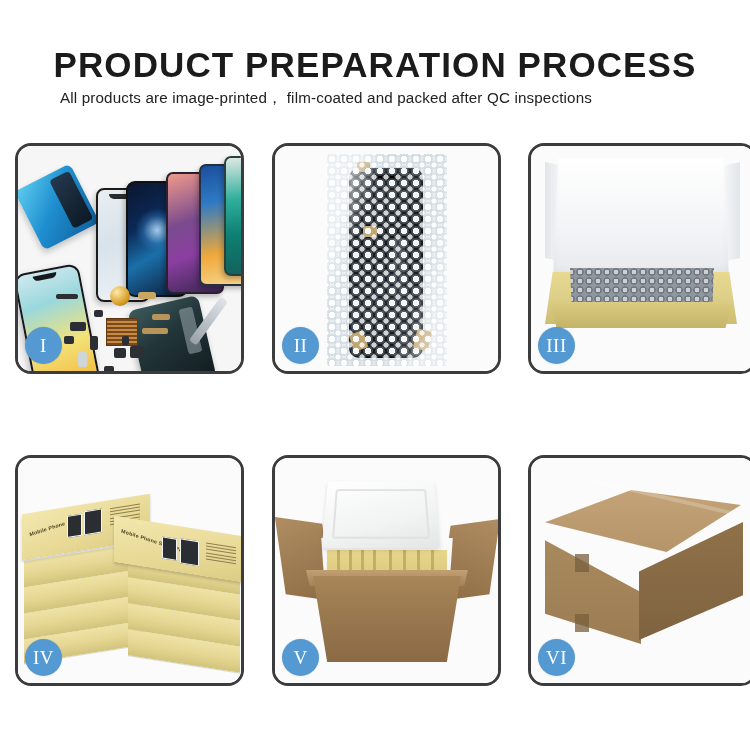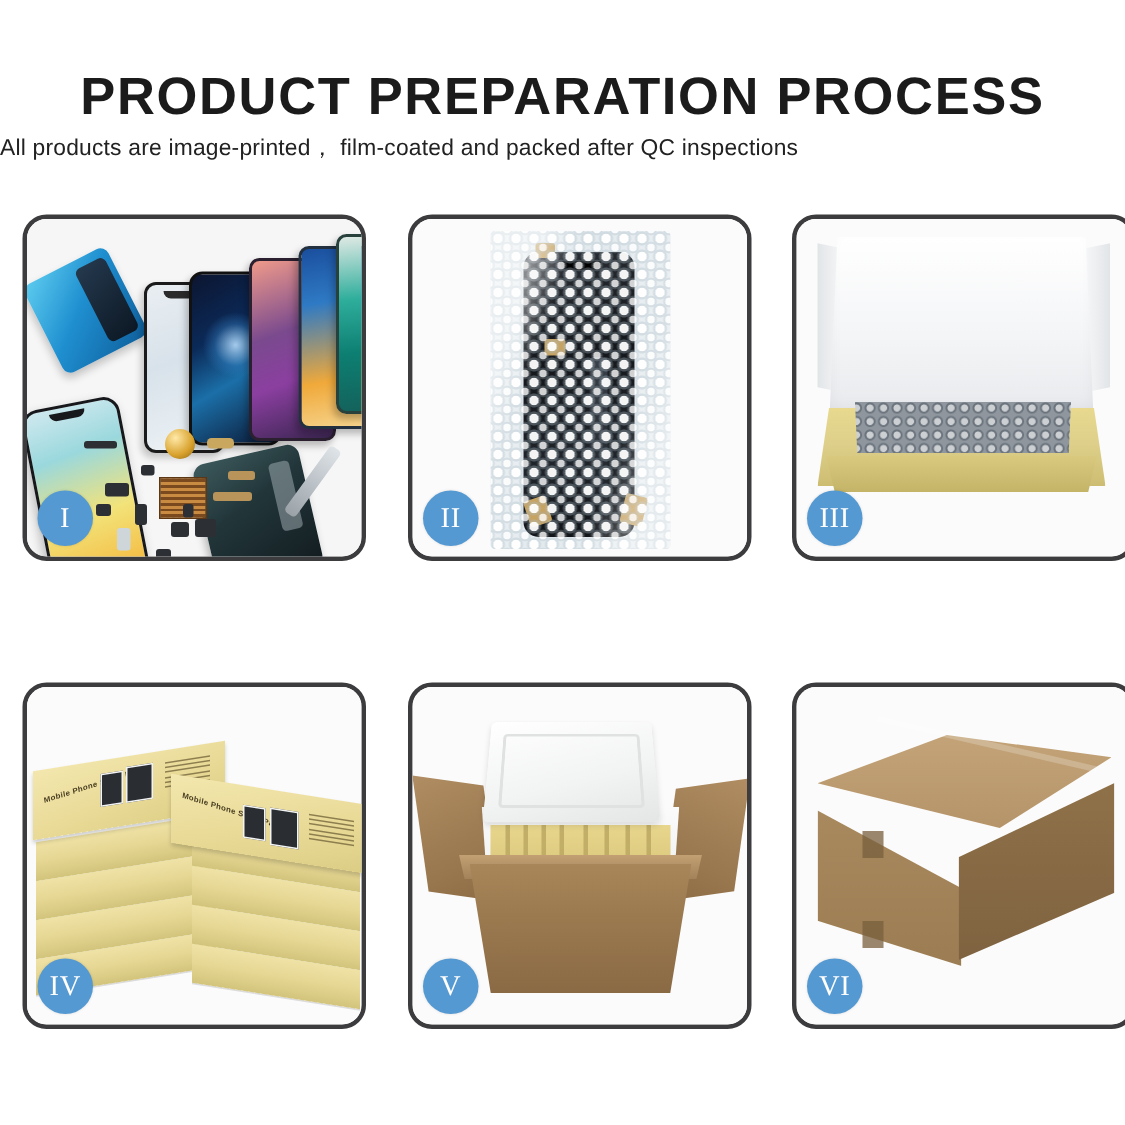--- a/index.html
+++ b/index.html
@@ -16,21 +16,21 @@
   .title {
     margin: 0; padding: 0;
     font-size: 35px; font-weight: 700; letter-spacing: 1.1px;
     color: #1b1b1b; line-height: 1;
     position: absolute; top: 47px; width: 750px; text-align: center;
     font-family: "Liberation Sans", sans-serif;
   }
   .subtitle {
     margin: 0; padding: 0;
     font-size: 15.2px; font-weight: 400; color: #222;
-    position: absolute; top: 88px; width: 652px; text-align: left;
+    position: absolute; top: 88px; width: 652px; text-align: center;
     letter-spacing: 0.15px;
     font-family: "Liberation Sans", sans-serif;
   }
 
   
   .grid { position: absolute; left: 15px; top: 143px; width: 727px; }
   .panel {
     position: absolute;
     width: 229px; height: 231px;
     border: 3px solid #3c3c3e;

